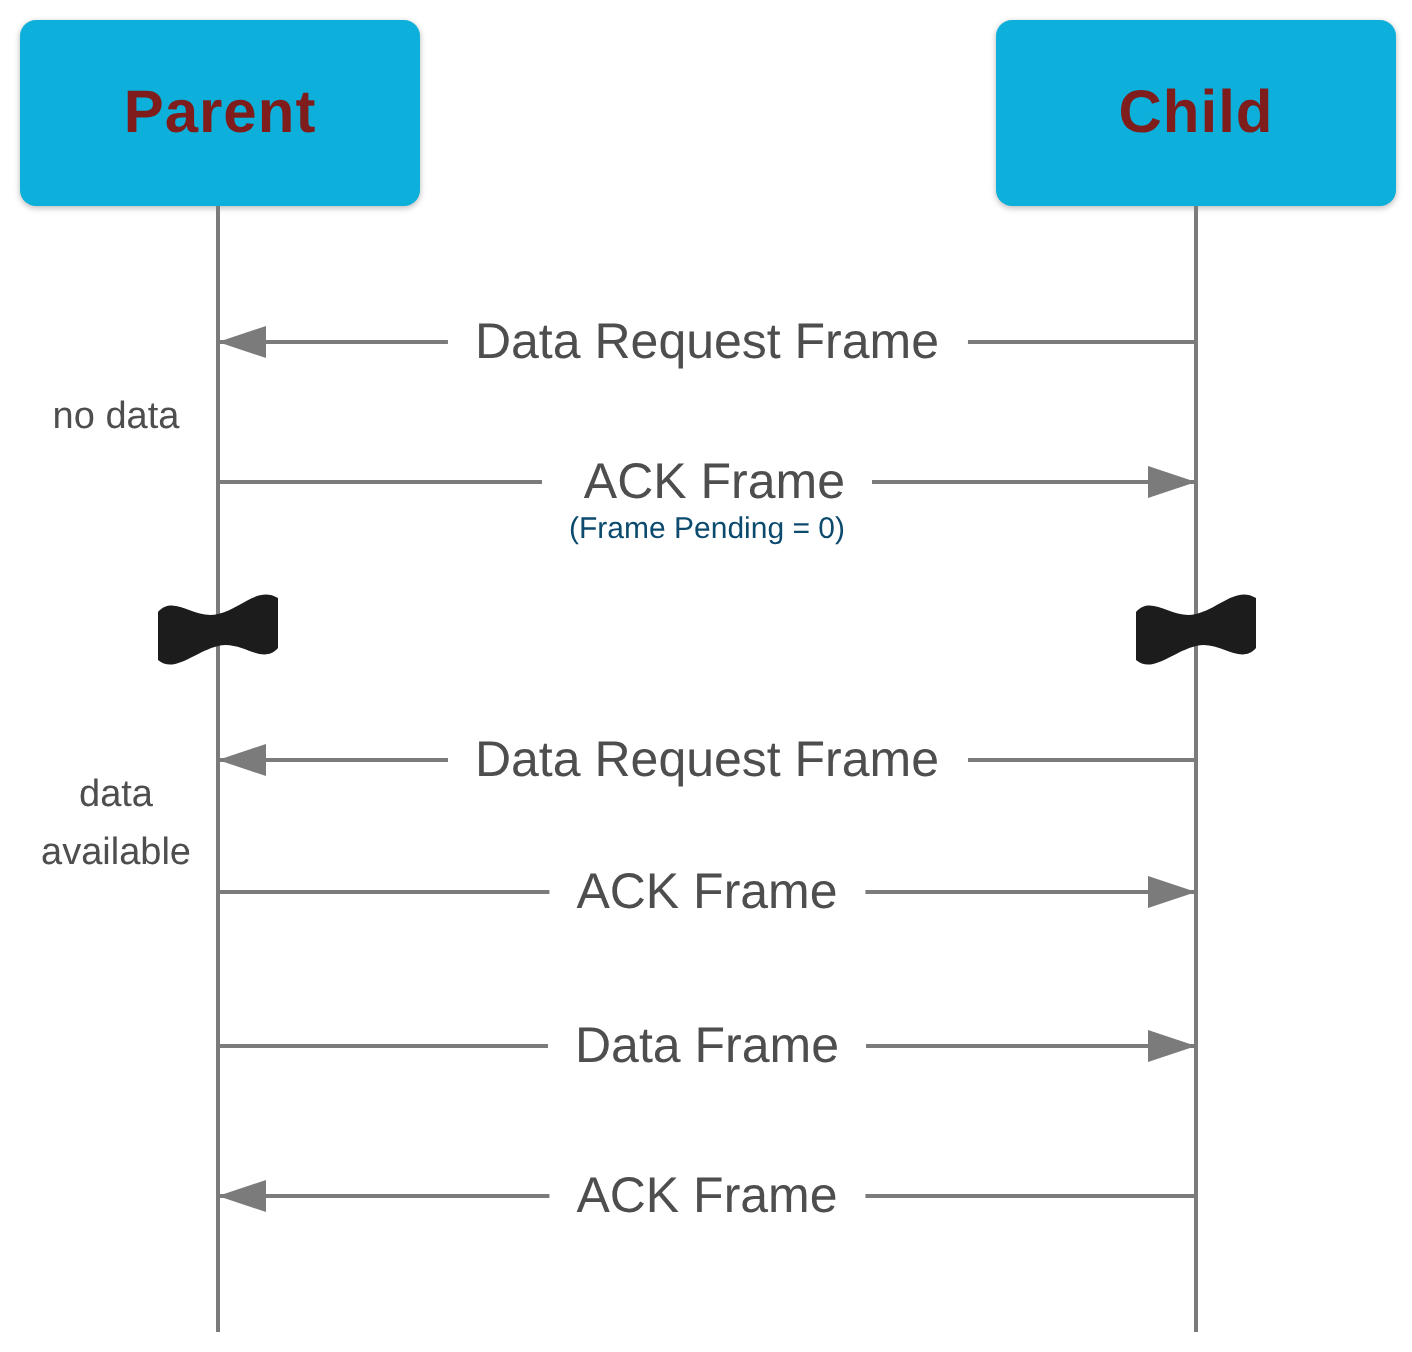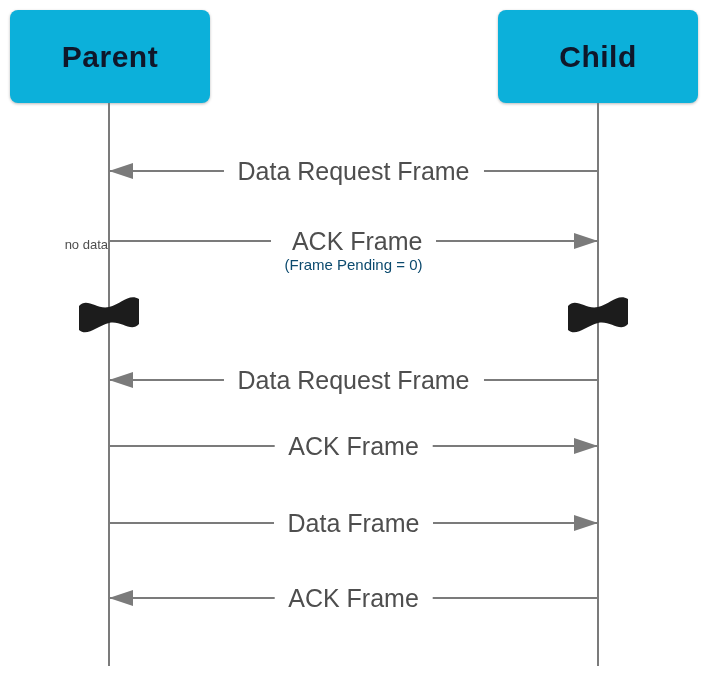--- a/index.html
+++ b/index.html
@@ -13,21 +13,21 @@
   .canvas { position: absolute; inset: 0; }
 
   
   .actor-box {
     position: absolute;
     top: 10px; width: 200px; height: 93px;
     background: #0cb0da;
     border-radius: 8px;
     box-shadow: 0 1px 3px rgba(0,0,0,0.28);
     display: flex; align-items: center; justify-content: center;
-    color: #0f172a; font-size: 30px; font-weight: bold;
+    color: #7f1d1d; font-size: 30px; font-weight: bold;
     letter-spacing: 0.5px;
   }
   .actor-parent { left: 10px; }
   .actor-child  { left: 498px; }
 
   
   .lifeline {
     position: absolute;
     top: 103px; height: 563px; width: 2px;
     background: #7b7b7b;
@@ -61,24 +61,23 @@
     white-space: nowrap;
     text-align: right;
   }
   .msg-label.has-sub { transform: translate(-50%, -15px); }
   .msg-main { display: block; }
   .msg-sub  { display: block; font-size: 15px; line-height: 18px; color: #0c4a6e; }
 
   
   .side-note {
     position: absolute; left: 8px; width: 100px;
-    text-align: right;
-    font-size: 13px; line-height: 29px;
+    text-align: center;
+    font-size: 19px; line-height: 29px;
     color: #4e4e4e;
-    margin-top: 36px;
   }
   .note-1 { top: 194px; }
   .note-2 { top: 383px; }
 
   
   .flag { position: absolute; width: 64px; height: 44px; }
   .flag-parent { left: 77px;  top: 293px; }
   .flag-child  { left: 566px; top: 293px; }
 </style>
 </head>
@@ -119,20 +118,21 @@
   <svg class="flag flag-child" viewBox="0 0 64 44">
     <path d="M2,13 C10,4 20,17 32,14 C44,11 52,0 62,6 L62,31 C54,40 44,27 32,30 C20,33 10,44 2,37 Z" fill="#1c1c1c"></path>
   </svg>
 
   <div class="msg" style="top:379px">
     <div class="msg-line"></div>
     <div class="arrowhead left"></div>
     <div class="msg-label">Data Request Frame</div>
   </div>
 
+  <div class="side-note note-2">data available</div>
 
   <div class="msg" style="top:445px">
     <div class="msg-line"></div>
     <div class="arrowhead right"></div>
     <div class="msg-label has-sub">
       <span class="msg-main">ACK Frame</span>
     </div>
   </div>
 
   <div class="msg" style="top:522px">

